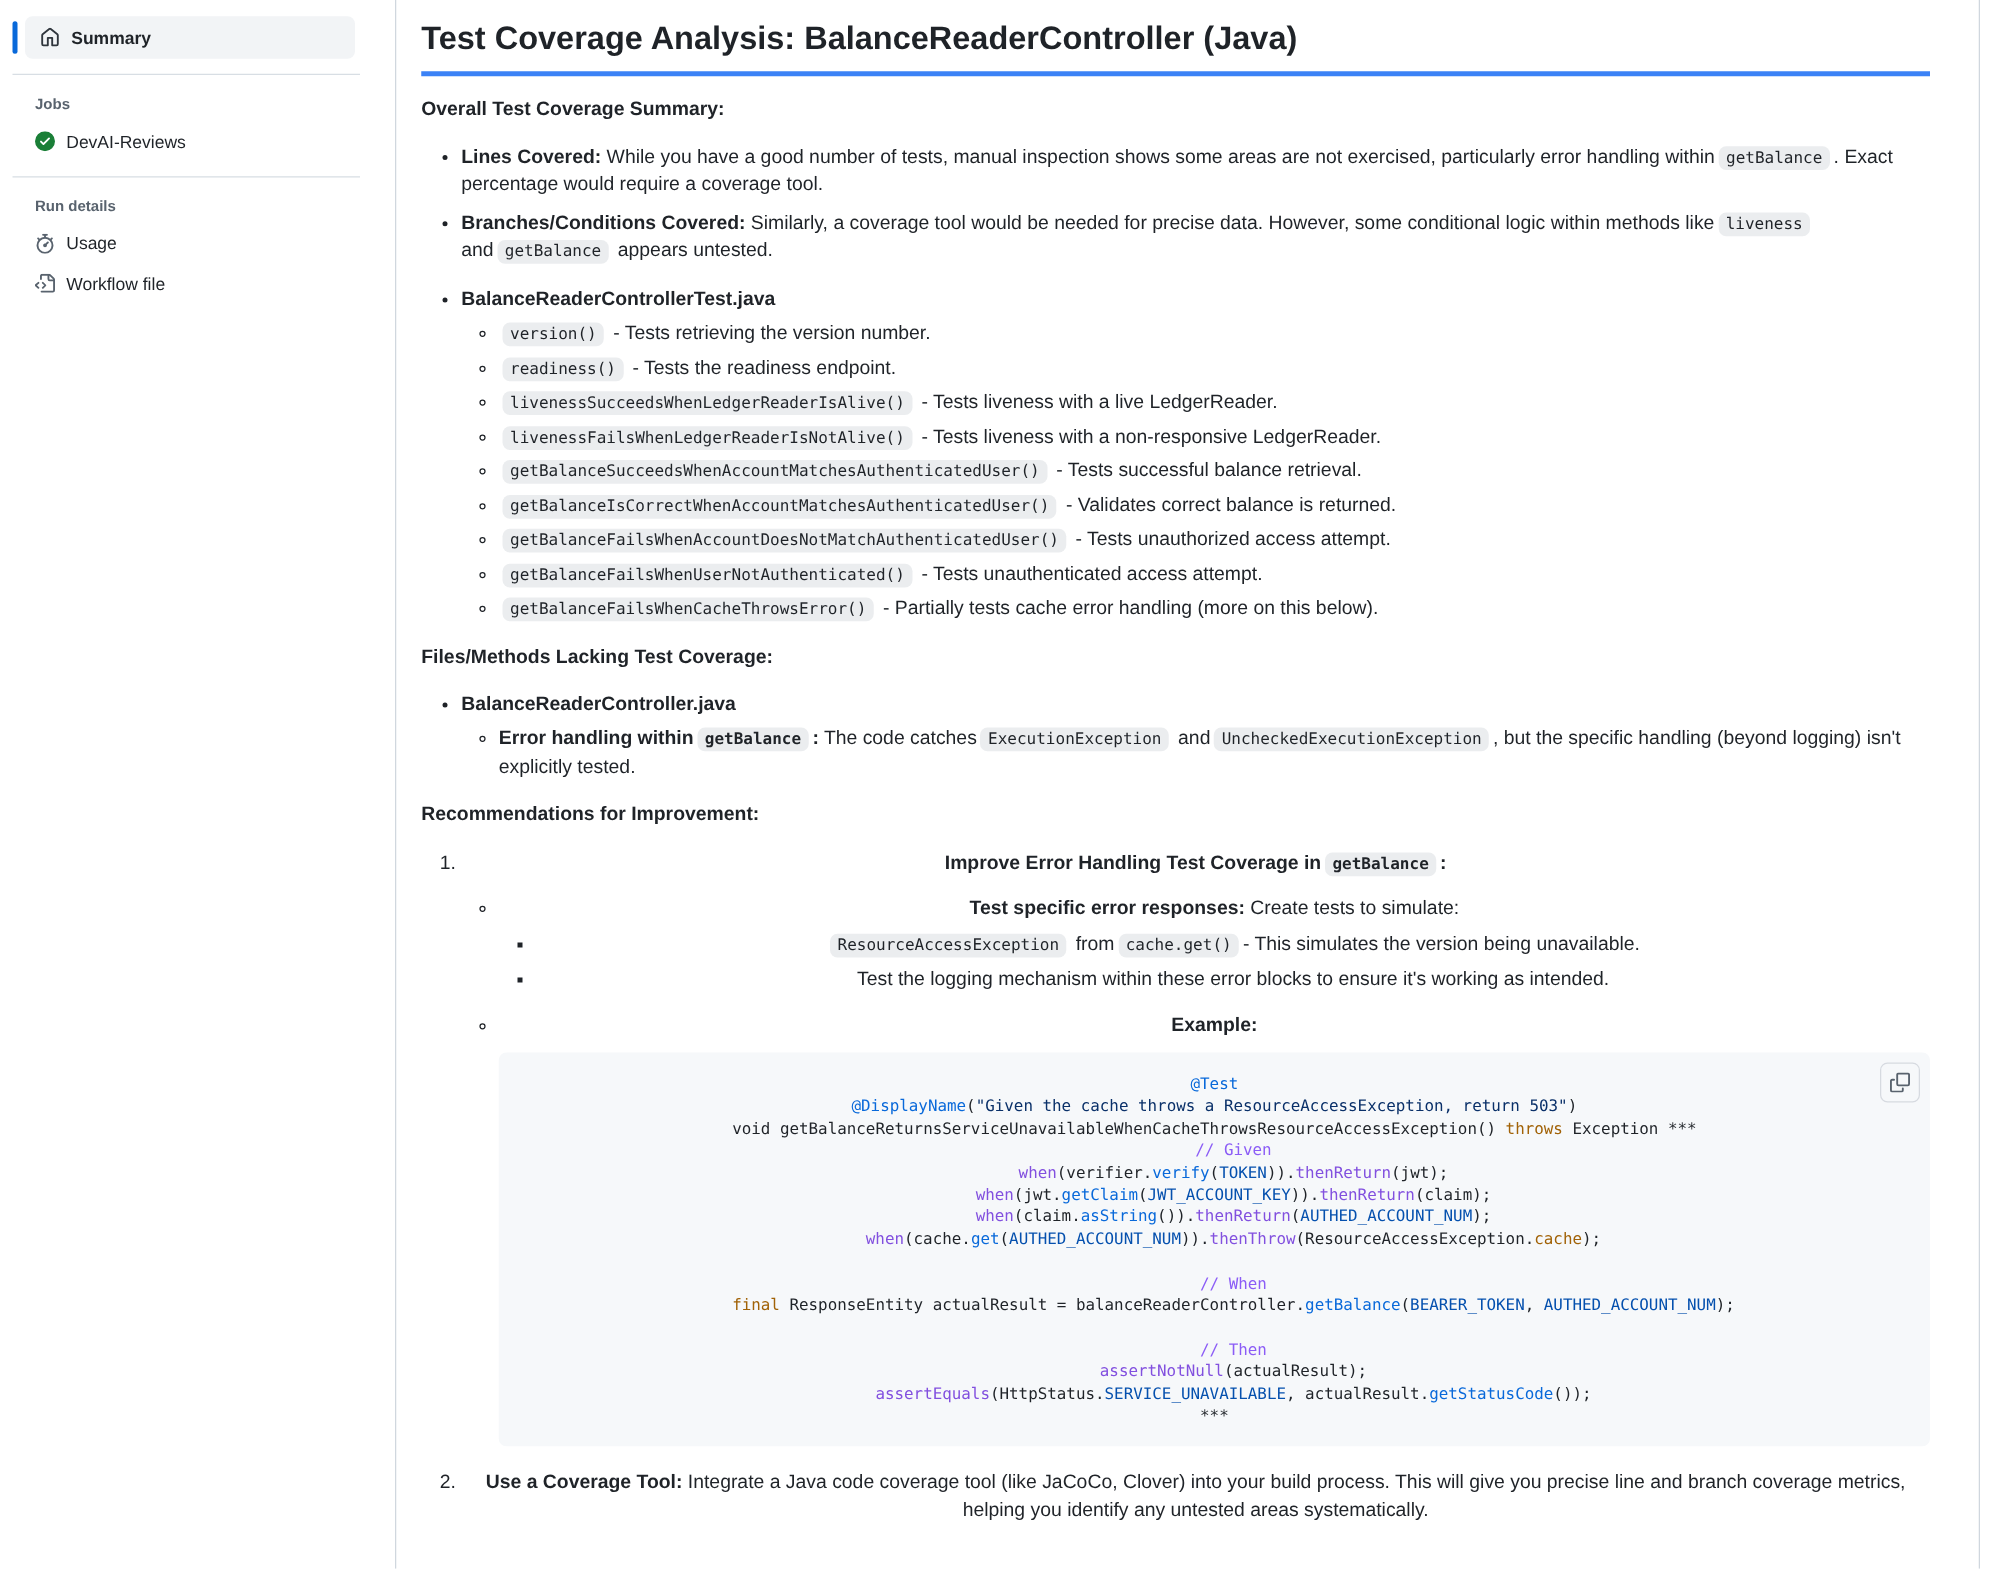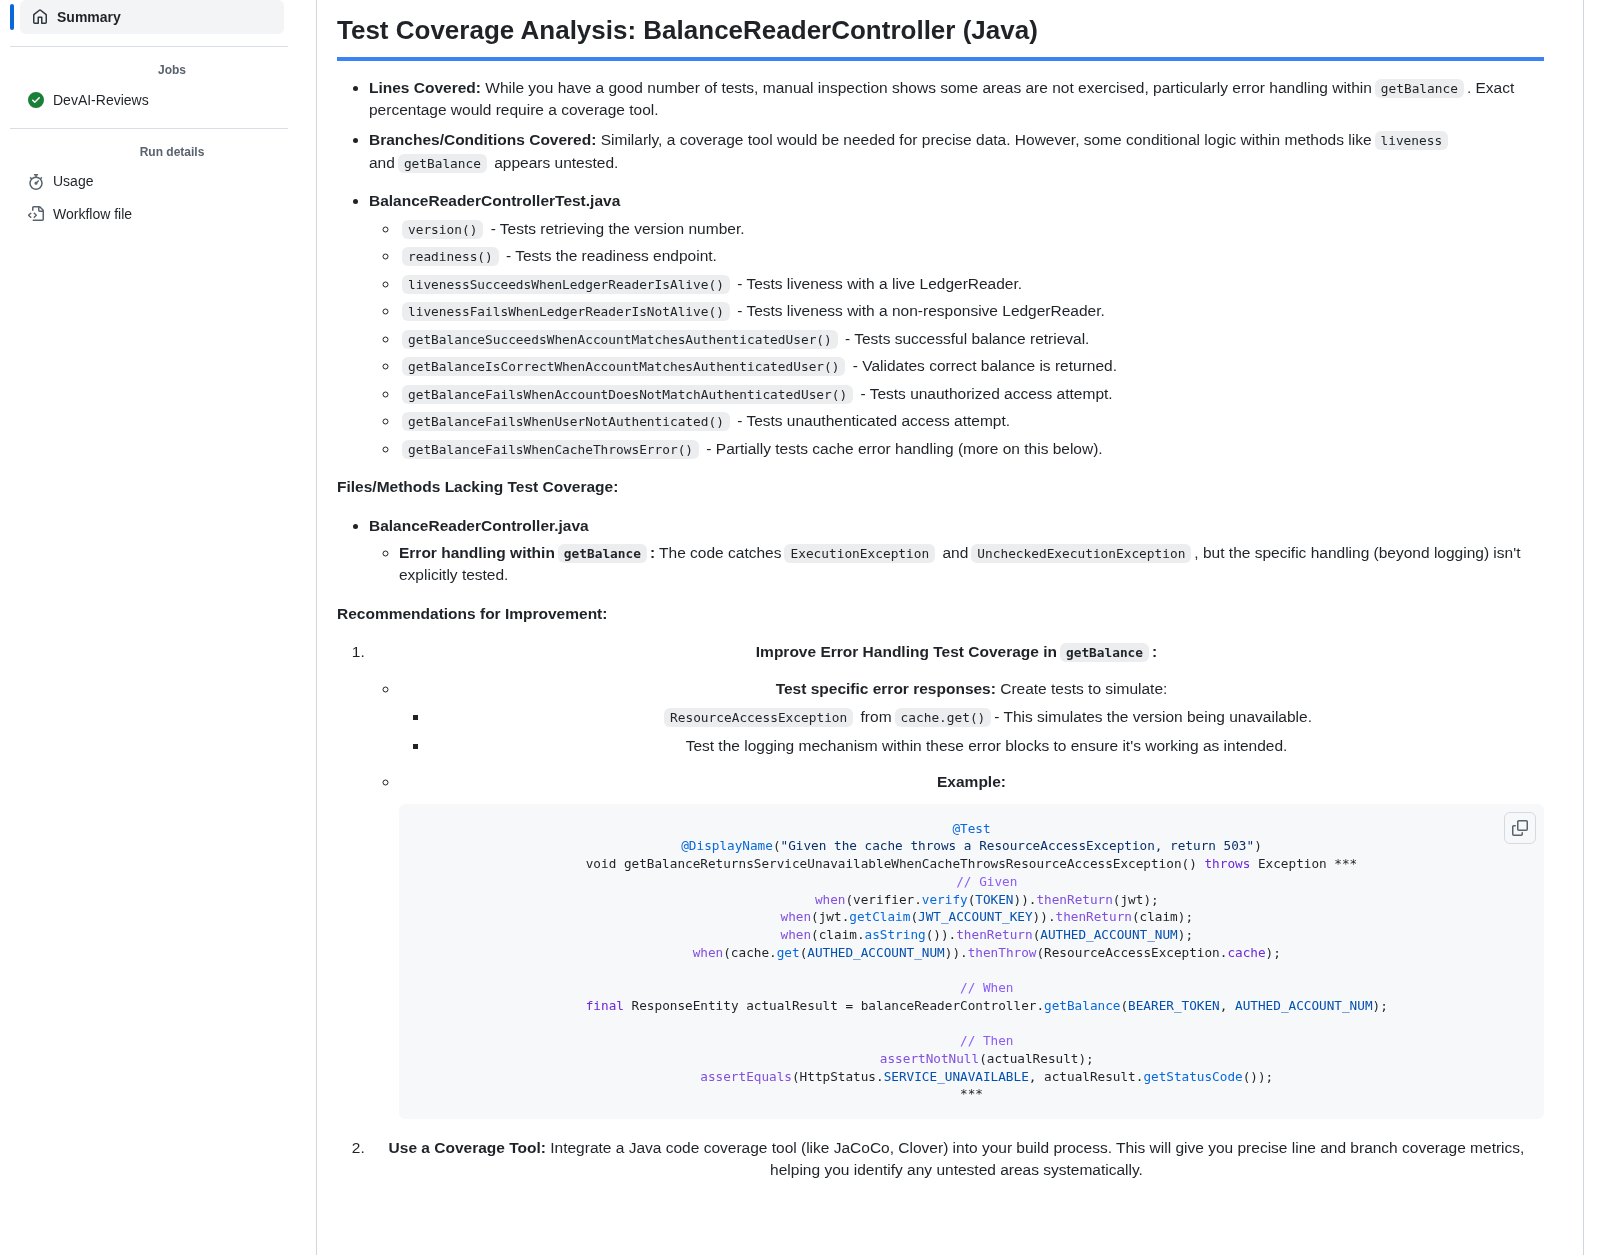--- a/index.html
+++ b/index.html
@@ -8,21 +8,21 @@
     width:1600px; height:1255px; overflow:hidden;
     font-family:"Liberation Sans", sans-serif;
     color:#1f2328; font-size:15.5px; line-height:1.45;
   }
   .app { display:flex; width:1600px; height:1255px; }
 
   
   .sidebar {
     width:317px; flex:0 0 317px; height:100%;
     border-right:1px solid #d0d7de;
-    text-align:center;
+    padding-top:13px;
   }
   .summary-wrap { display:flex; align-items:center; padding-right:32px; }
   .accent-bar { width:4px; height:26px; border-radius:2px; background:#0969da; margin-left:10px; margin-right:6px; flex:0 0 4px; }
   .side-row {
     flex:1; display:flex; align-items:center; gap:9px;
     padding:7px 12px; border-radius:6px; font-size:14px; cursor:pointer;
   }
   .side-row.selected { background:#f2f4f6; font-weight:600; }
   .side-row svg, .mini-row svg { flex:0 0 16px; }
   hr.side { border:none; border-top:1px solid #d8dee4; margin:12px 28px 0 10px; }
@@ -78,21 +78,21 @@
     font-size:12.7px; line-height:17.7px; color:#1f2328; white-space:pre;
   }
   .copy-btn {
     position:absolute; top:8px; right:8px; width:32px; height:32px;
     background:#f6f8fa; border:1px solid #d6dae0; border-radius:6px;
     display:flex; align-items:center; justify-content:center; cursor:pointer; padding:0;
   }
   .tk-an { color:#0969da; }
   .tk-fn { color:#0969da; }
   .tk-cst { color:#0550ae; }
-  .tk-k  { color:#6d28d9; }
+  .tk-k  { color:#a16207; }
   .tk-s  { color:#0a3069; }
   .tk-c  { color:#8b5cf6; }
   .tk-pu { color:#8250df; }
 </style>
 </head>
 <body>
 
 <div class="app">
 
   <aside class="sidebar">
@@ -130,20 +130,21 @@
           <path d="M4 1.75C4 .784 4.784 0 5.75 0h5.586c.464 0 .909.184 1.237.513l2.914 2.914c.329.328.513.773.513 1.237v8.586A1.75 1.75 0 0 1 14.25 15h-9a.75.75 0 0 1 0-1.5h9a.25.25 0 0 0 .25-.25V6h-2.75A1.75 1.75 0 0 1 10 4.25V1.5H5.75a.25.25 0 0 0-.25.25v2.5a.75.75 0 0 1-1.5 0Zm1.72 4.97a.75.75 0 0 1 1.06 0l2 2a.75.75 0 0 1 0 1.06l-2 2a.749.749 0 0 1-1.275-.326.749.749 0 0 1 .215-.734L7.44 9.25 5.72 7.78a.75.75 0 0 1 0-1.06ZM3.28 7.78 1.56 9.25l1.72 1.47a.751.751 0 0 1-.018 1.042.751.751 0 0 1-1.042.018l-2.25-1.97a.75.75 0 0 1 0-1.12l2.25-1.97a.751.751 0 0 1 1.042.018.751.751 0 0 1 .018 1.042Zm8.22-6.218V4.25c0 .138.112.25.25.25h2.688l-.011-.013-2.914-2.914-.013-.011Z"></path>
         </svg>
       <span>Workflow file</span>
     </div>
   </aside>
 
   <main class="main">
     <h1>Test Coverage Analysis: BalanceReaderController (Java)</h1>
 
 
+    <p class="b">Overall Test Coverage Summary:</p>
     <ul class="l1">
       <li>
           <p><span class="b">Lines Covered:</span><span> While you have a good number of tests, manual inspection shows some areas are not exercised, particularly error handling within</span><code class="chip">getBalance</code><span>. Exact percentage would require a coverage tool.</span></p>
         </li>
       <li>
           <p><span class="b">Branches/Conditions Covered:</span><span> Similarly, a coverage tool would be needed for precise data. However, some conditional logic within methods like</span><code class="chip">liveness</code><span> and</span><code class="chip">getBalance</code><span> appears untested.</span></p>
         </li>
     </ul>
 
     <ul class="l1">

